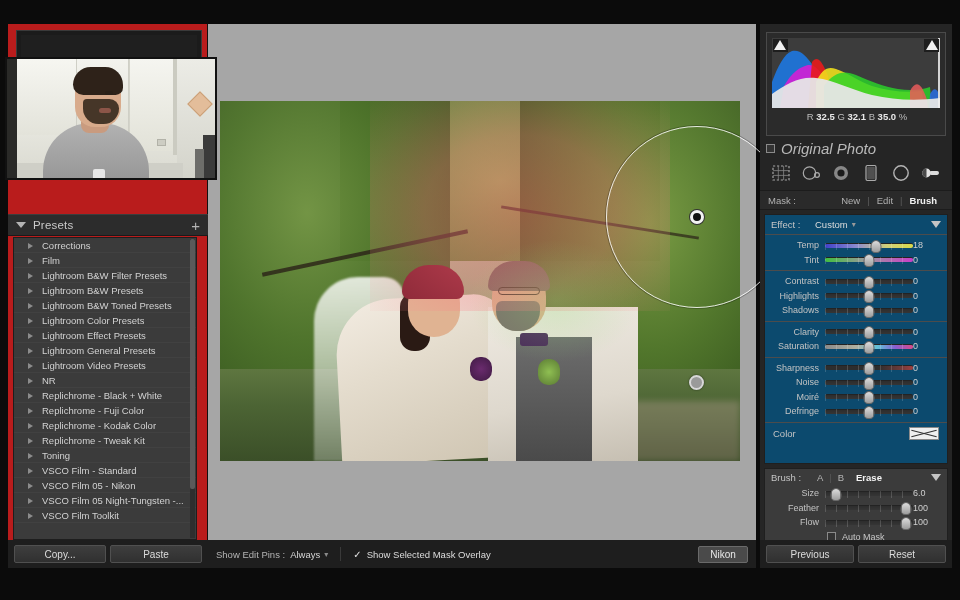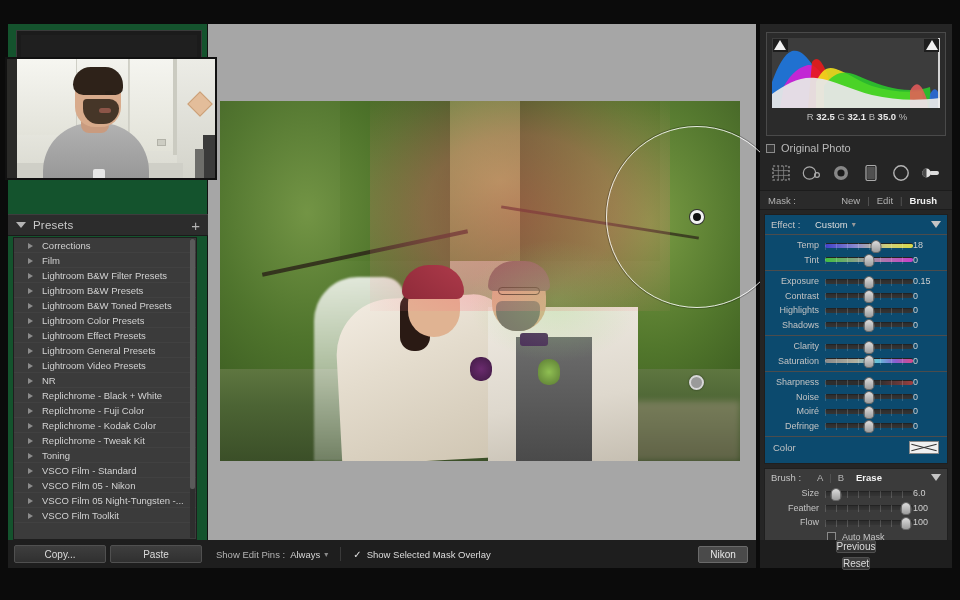--- a/index.html
+++ b/index.html
@@ -7,21 +7,21 @@
     width: 960px; height: 600px;
     background: #000;
     font-family: "Liberation Sans", sans-serif;
     overflow: hidden;
   }
   #app { position: relative; width: 960px; height: 600px; background: #0b0b0b; }
 
   
   #left-panel {
     position: absolute; left: 8px; top: 24px; width: 200px; height: 516px;
-    background: #14532d; border-right: 1px solid #111;
+    background: #b91c1c; border-right: 1px solid #111;
   }
   #navigator-box {
     position: absolute; left: 8px; top: 6px; width: 186px; height: 48px;
     background: #1b1b1b; border: 1px solid #3a3a3a;
   }
   #navigator-thumb {
     position: absolute; left: 4px; top: 4px; right: 4px; bottom: 4px;
     background: #1f1f1f;
   }
   #presets-header {
@@ -210,21 +210,21 @@
   #hist-vals {
     position: absolute; left: 0; top: 78px; width: 180px; text-align: center;
     color: #bcbcbc; font-size: 9.5px;
   }
   #hist-vals b { color: #e8e8e8; font-weight: bold; }
   #orig-photo-row {
     position: absolute; left: 6px; top: 116px; width: 180px; height: 16px;
     display: flex; align-items: center; gap: 6px;
   }
   .chk-box { width: 9px; height: 9px; border: 1px solid #8a8a8a; background: #333; }
-  #orig-photo-row span { color: #b9b9b9; font-size: 11px; }
+  #orig-photo-row span { color: #b9b9b9; font-size: 15px; font-style: italic; }
 
   #tool-strip {
     position: absolute; left: 6px; top: 134px; width: 180px; height: 30px;
     display: flex; align-items: center; justify-content: space-around;
   }
   .tool-ic { width: 22px; height: 20px; position: relative; opacity: .82; }
   .tool-ic.active { opacity: 1; }
 
   #mask-row {
     position: absolute; left: 0; top: 166px; width: 192px; height: 20px;
@@ -314,21 +314,21 @@
     border: 1px solid #6a6a6a; border-radius: 2px; color: #e8e8e8; font-size: 10px;
     display: flex; align-items: center; justify-content: center;
   }
 
   #left-bottom {
     position: absolute; left: 8px; top: 540px; width: 200px; height: 28px;
     background: #1e1e1e; display: flex; align-items: center; gap: 4px; padding: 0 6px;
   }
   #right-bottom {
     position: absolute; left: 760px; top: 540px; width: 192px; height: 28px;
-    background: #1e1e1e; display: flex; align-items: center; gap: 4px; padding: 0 6px; flex-direction: column;
+    background: #1e1e1e; display: flex; align-items: center; gap: 4px; padding: 0 6px;
   }
   .lrbtn {
     flex: 1; height: 18px; background: linear-gradient(180deg,#3e3e3e,#303030);
     border: 1px solid #505050; border-radius: 2px;
     color: #dcdcdc; font-size: 10px; display: flex; align-items: center; justify-content: center;
   }
 </style>
 </head>
 <body>
 
@@ -598,28 +598,20 @@
               <span class="sl-name">Tint</span>
               <span class="sl-track t-tint">
                 <span class="ticks"></span>
                 <span class="sl-knob" style="left: 50%;"></span>
               </span>
               <span class="sl-val">0</span>
             </div>
           </div>
           <div class="sl-group">
             <div class="sl-row">
-              <span class="sl-name">Exposure</span>
-              <span class="sl-track ">
-                <span class="ticks"></span>
-                <span class="sl-knob" style="left: 50%;"></span>
-              </span>
-              <span class="sl-val">0.15</span>
-            </div>
-            <div class="sl-row">
               <span class="sl-name">Contrast</span>
               <span class="sl-track ">
                 <span class="ticks"></span>
                 <span class="sl-knob" style="left: 50%;"></span>
               </span>
               <span class="sl-val">0</span>
             </div>
             <div class="sl-row">
               <span class="sl-name">Highlights</span>
               <span class="sl-track ">

